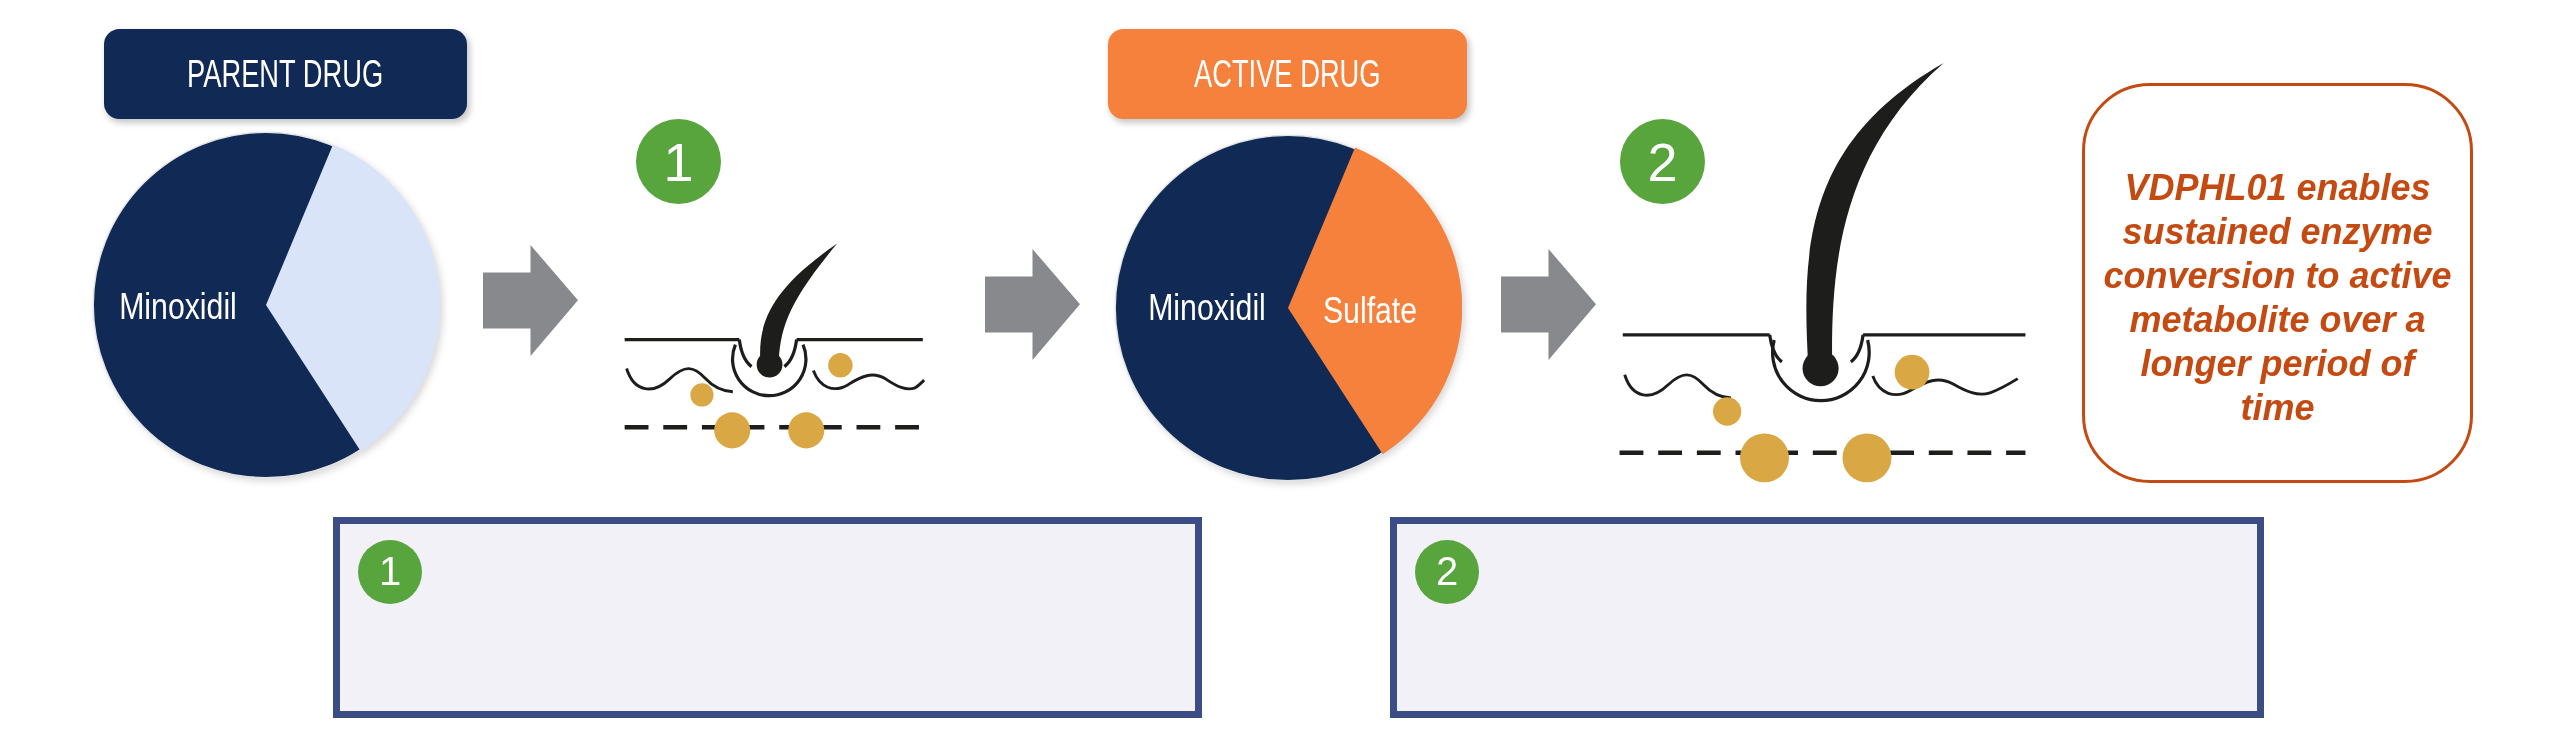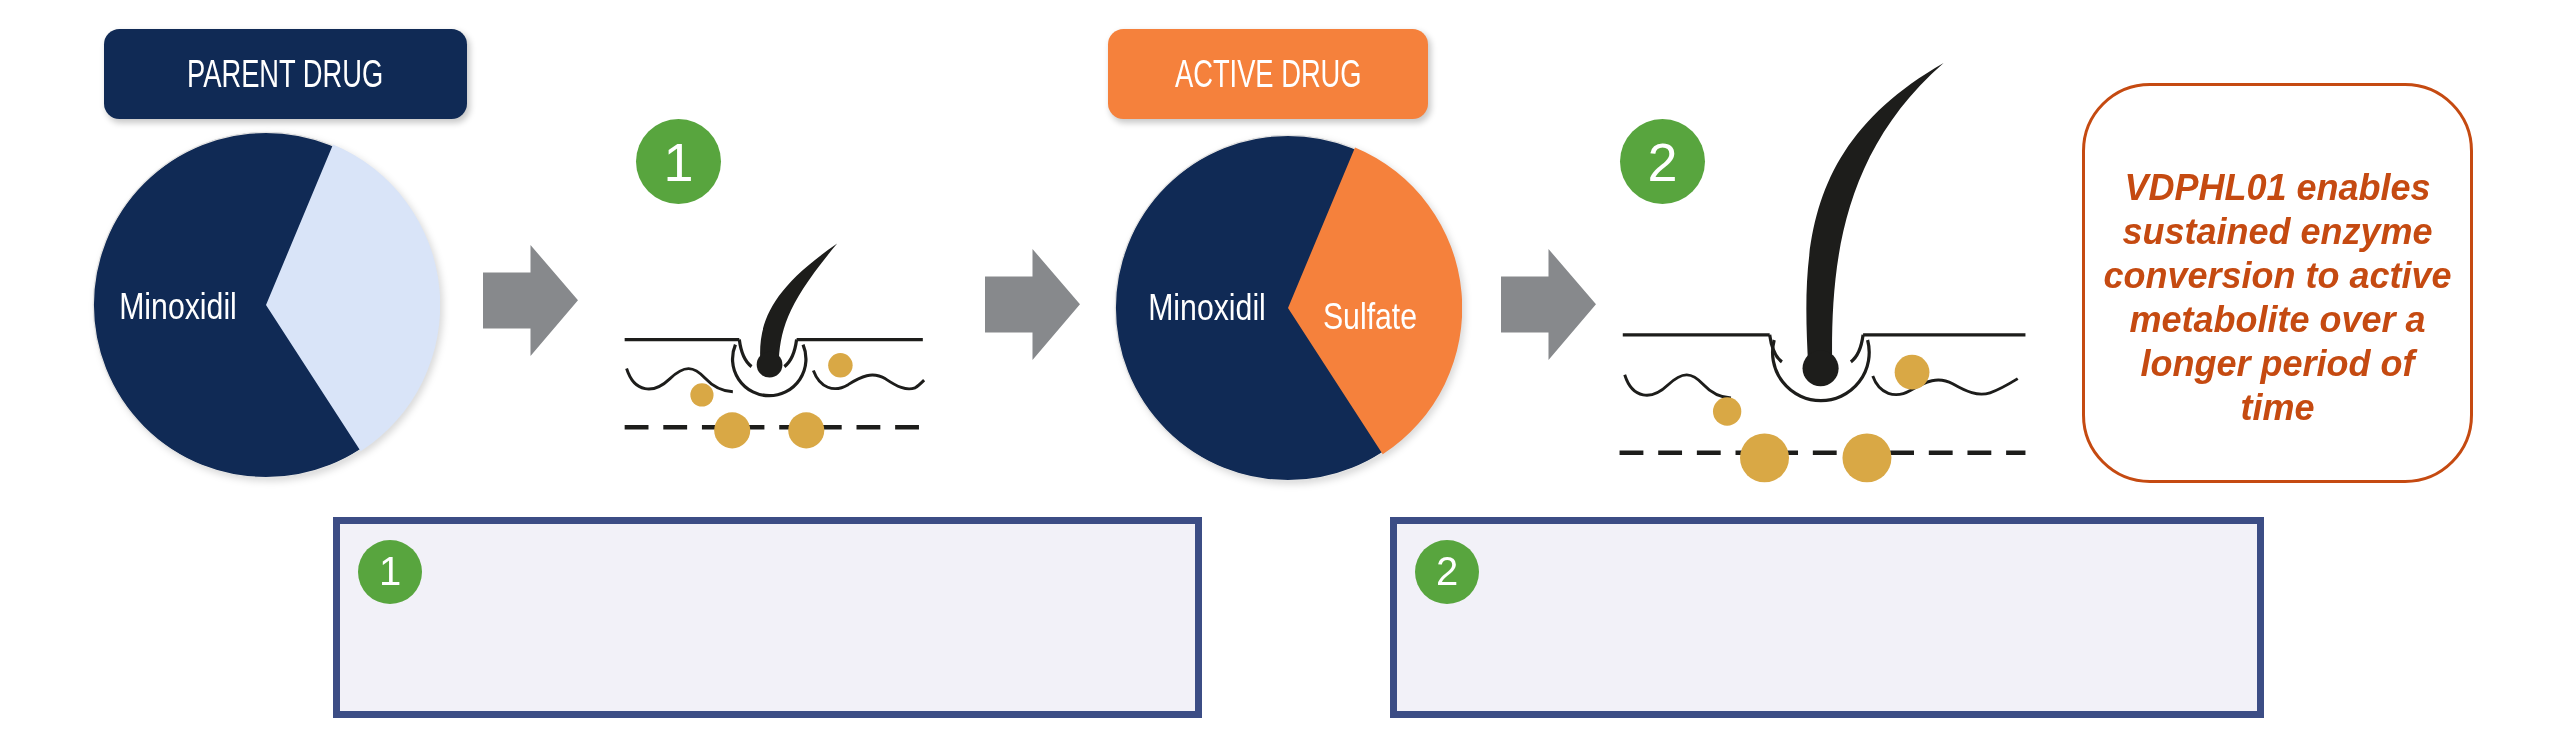--- a/index.html
+++ b/index.html
@@ -12,21 +12,21 @@
   .canvas{
     position:relative; width:2576px; height:737px; background:#fff; overflow:hidden;
     font-family:"Liberation Sans", sans-serif; color:var(--ink);
   }
   .pill{
     position:absolute; display:flex; align-items:center; justify-content:center;
     color:#fff; border-radius:15.5px; box-shadow:2.6px 3.9px 6.4px rgba(0,0,0,.22);
     font-size:39px; height:90px;
   }
   .pill-parent{ left:104px; top:29px; width:363px; background:var(--navy); }
-  .pill-active{ left:1108px; top:29px; width:320px; background:var(--orange); }
+  .pill-active{ left:1108px; top:29px; width:359px; background:var(--orange); }
   .cond70{ display:inline-block; transform:scaleX(.70); white-space:nowrap; }
   .cond84{ display:inline-block; transform:scaleX(.84); white-space:nowrap; }
   .cond88{ display:inline-block; transform:scaleX(.88); white-space:nowrap; }
 
   .pie{ position:absolute; width:348px; height:348px; }
   .pie svg{ filter:drop-shadow(3.2px 3.9px 3.9px rgba(0,0,0,.15)); }
   .pie-label{
     position:absolute; transform:translate(-50%,-50%); color:#fff; font-size:36px;
     white-space:nowrap;
   }
@@ -124,21 +124,21 @@
   </svg>
 
   <div class="pie" style="left:1114px; top:134px;">
     <svg width="348" height="348" viewBox="-270 -270 540 540">
       <circle r="268" style="fill:var(--navy); stroke:#e3e3e3; stroke-width:2;"></circle>
       <path d="M0 0 L104 -249 A270 270 0 0 1 147 227 Z" style="fill:var(--orange);"></path>
     </svg>
     <span class="pie-label" style="left:93px; top:174px;">
       <span class="cond84">Minoxidil</span>
     </span>
-    <span class="pie-label" style="left:256px; top:183px;">
+    <span class="pie-label" style="left:256px; top:177px;">
       <span class="cond84">Sulfate</span>
     </span>
   </div>
 
   <svg class="arrow" style="left:1501px; top:249px;" viewBox="0 0 148 173">
     <polygon points="0,43 74,43 74,0 148,86 74,173 74,130 0,130" style="fill:var(--gray);"></polygon>
   </svg>
 
   <svg class="follicle" style="left:1613px; top:32px;" width="419" height="451" viewBox="0 0 650 700">
     <path d="M15,470 H243"></path>

